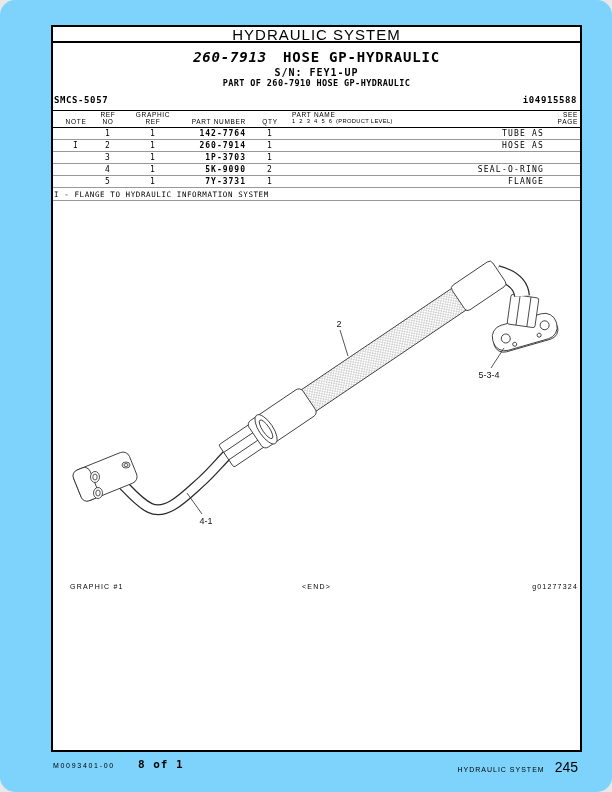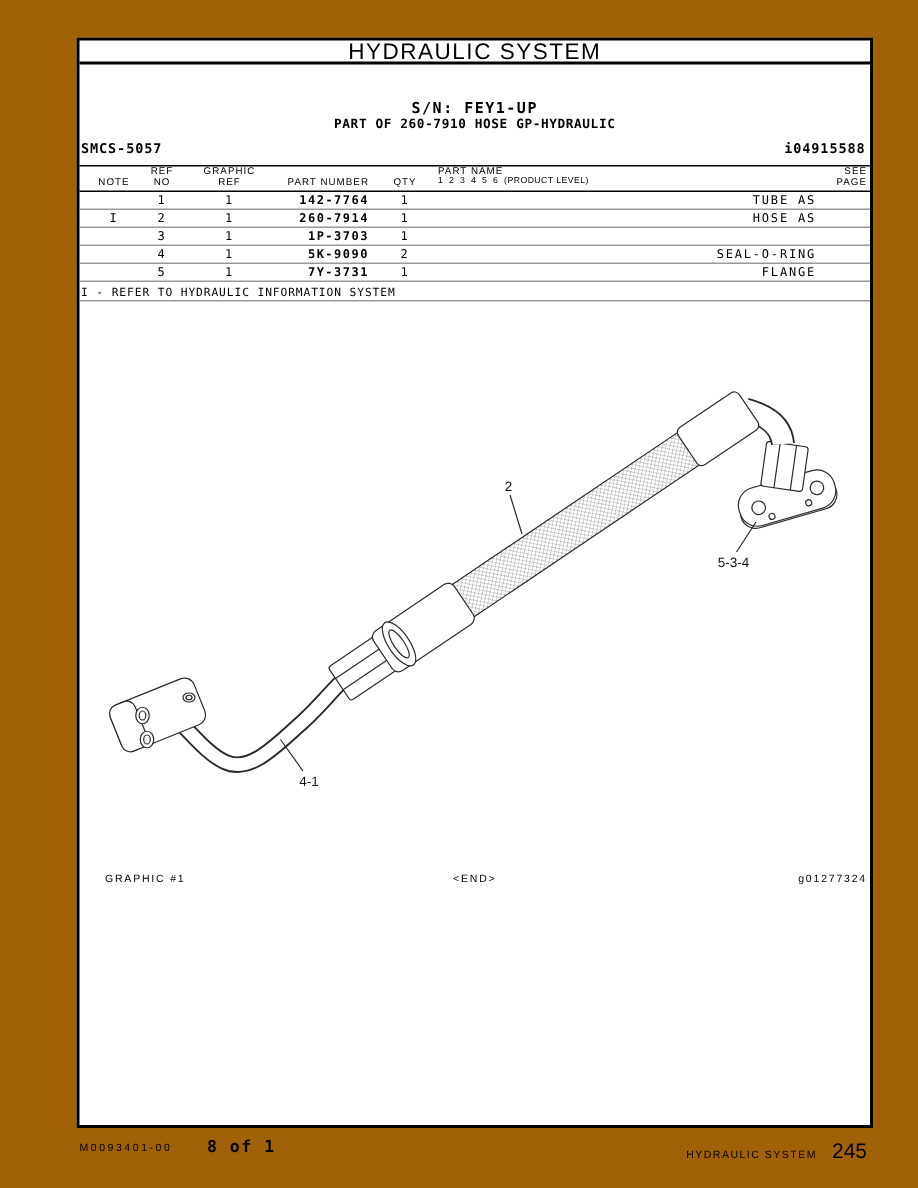--- a/index.html
+++ b/index.html
@@ -1,18 +1,18 @@
 <!DOCTYPE html>
 <html><head>
 <meta charset="utf-8">
 <style>
   html,body{margin:0;padding:0;background:#e8e8e8;}
   *{box-sizing:border-box;}
-  .page{position:relative;width:612px;height:792px;background:#a16207;margin:0 auto;
-        font-family:"Liberation Sans",sans-serif;color:#000;overflow:hidden;}
+  .page{position:relative;width:612px;height:792px;background:#7dd3fc;margin:0 auto;
+        font-family:"Liberation Sans",sans-serif;color:#000;overflow:hidden;border-radius:15px;}
   .outer-box{position:absolute;left:51px;top:25px;width:531px;height:727px;
              border:2px solid #000;background:#fff;}
   
   .header-bar{position:absolute;left:0;top:0;width:100%;height:16px;border-bottom:2px solid #000;
               text-align:center;font-size:15px;line-height:16px;letter-spacing:1px;}
   
   .title-l1{position:absolute;left:0;top:22px;width:100%;text-align:center;
             font-family:"DejaVu Sans Mono",monospace;font-weight:bold;font-size:14px;letter-spacing:.8px;}
   .title-l1 .pn{font-style:italic;margin-right:16px;}
   .title-l2{position:absolute;left:0;top:40px;width:100%;text-align:center;
@@ -62,20 +62,23 @@
   svg text{font-family:"Liberation Sans",sans-serif;font-size:9px;fill:#111;}
 </style>
 </head>
 <body>
 
 <div class="page">
   <div class="outer-box">
 
     <div class="header-bar">HYDRAULIC SYSTEM</div>
 
+    <div class="title-l1">
+      <span class="pn">260-7913</span><span>HOSE GP-HYDRAULIC</span>
+    </div>
     <div class="title-l2">S/N: FEY1-UP</div>
     <div class="title-l3">PART OF 260-7910 HOSE GP-HYDRAULIC</div>
 
     <div class="smcs-row">
       <span>SMCS-5057</span>
       <span>i04915588</span>
     </div>
 
     <div class="ptable">
       <div class="thead">
@@ -138,21 +141,21 @@
       <div class="trow">
         <span class="c-note"></span>
         <span class="c-ref">5</span>
         <span class="c-graphic">1</span>
         <span class="c-part">7Y-3731</span>
         <span class="c-qty">1</span>
         <span class="c-name">FLANGE</span>
         <span class="c-see"></span>
       </div>
 
-      <div class="note-row">I - REFER TO HYDRAULIC INFORMATION SYSTEM</div>
+      <div class="note-row">I - FLANGE TO HYDRAULIC INFORMATION SYSTEM</div>
     </div>
 
     <svg class="drawing" viewBox="0 0 527 340" fill="none" stroke="#2a2a2a" stroke-width="0.8">
       <defs>
         <pattern id="braid" patternUnits="userSpaceOnUse" width="3.5" height="3.5">
           <path d="M0,3.5 L3.5,0 M0,0 L3.5,3.5" stroke="#b3b3b3" stroke-width="0.5"></path>
         </pattern>
       </defs>
 
       <g transform="translate(472,101) rotate(-16)">

